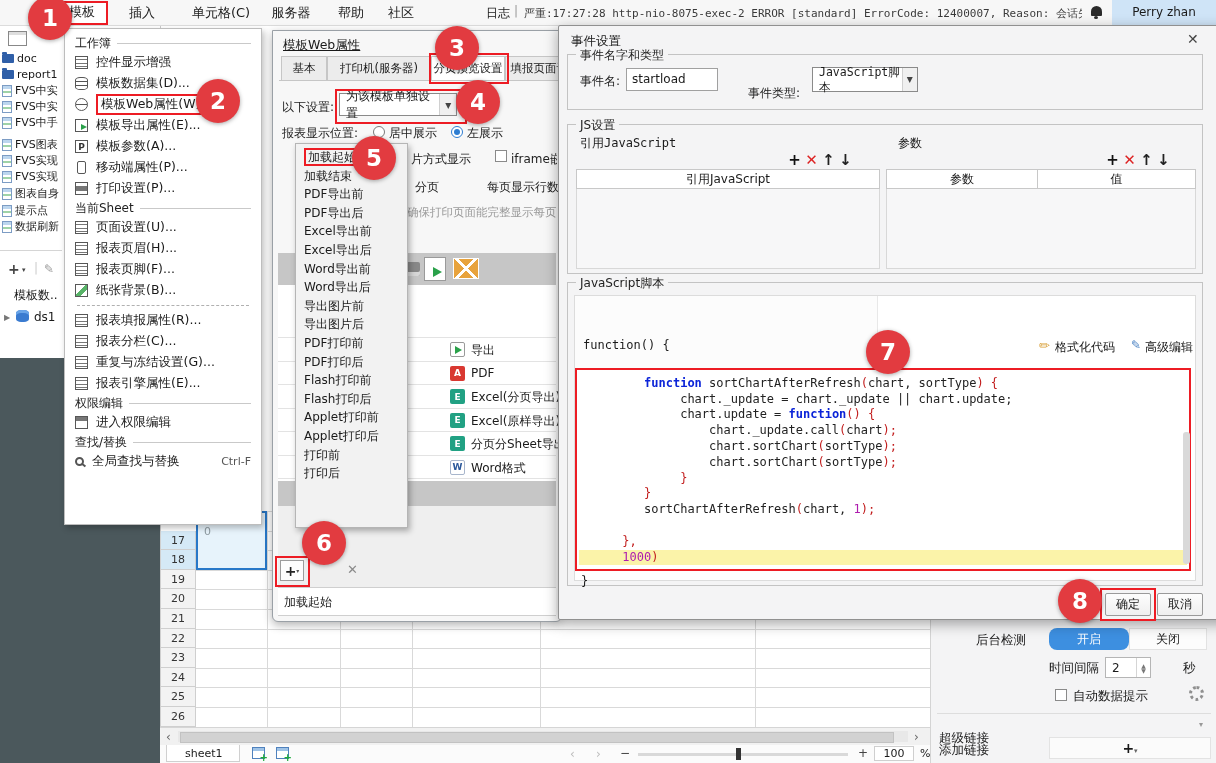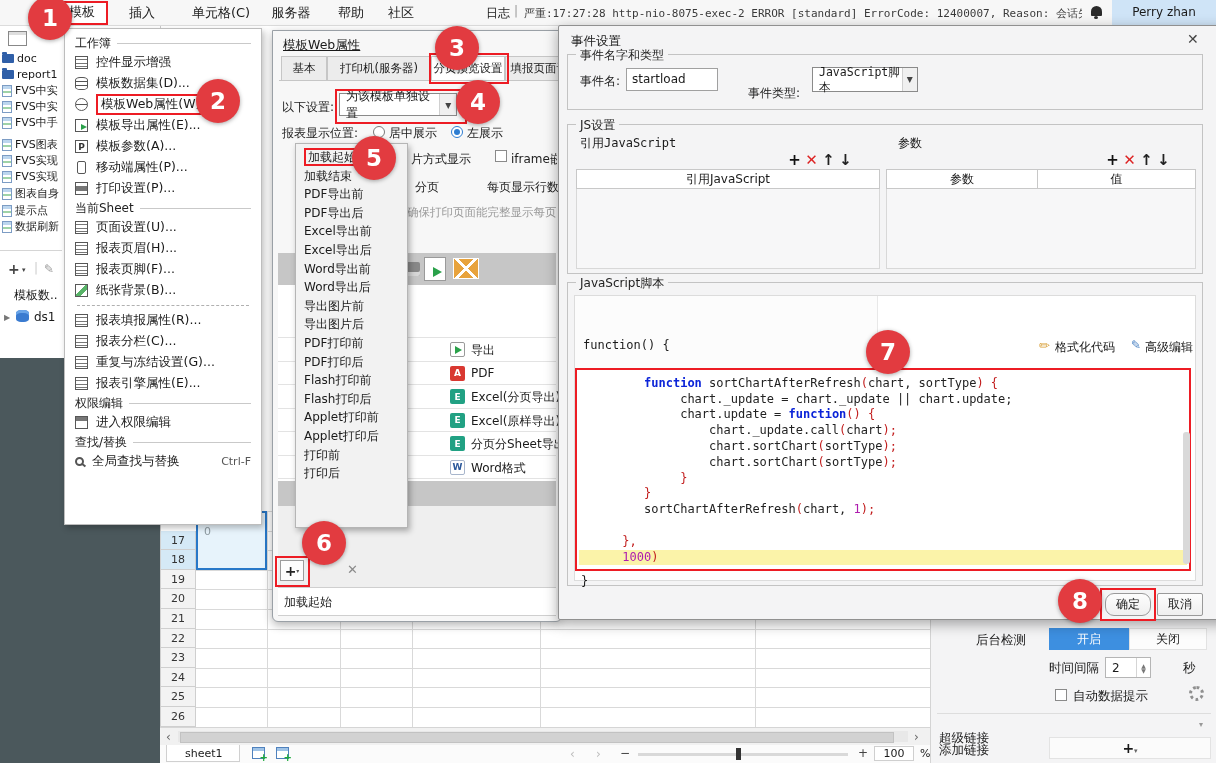--- a/index.html
+++ b/index.html
@@ -112,21 +112,21 @@
   .code-line.hl{background:#fbf3a9;}
   .tok-k{color:#0b24d8;font-weight:bold;}
   .tok-p{color:#c21d1d;}
   .tok-n{color:#ae1bae;}
   .tok-t{color:#222;}
   .linkico-brush{display:inline-block;color:#d9a23c;font-size:13px;transform:rotate(0deg);}
   .linkico-edit{display:inline-block;color:#4a82c3;font-size:12px;}
   
   #right-panel{left:930px;top:615px;width:286px;height:148px;background:#f4f4f5;border-left:1px solid #d4d4d4;
     border-top:1px solid #d4d4d4;box-sizing:border-box;z-index:6;}
-  .toggle-on{background:#3d8fe0;color:#fff;display:flex;align-items:center;justify-content:center;}
+  .toggle-on{background:#3d8fe0;color:#fff;display:flex;align-items:center;justify-content:center;border-radius:8px;}
   .toggle-off{background:#fcfcfc;border:1px solid #e2e2e2;box-sizing:border-box;display:flex;align-items:center;justify-content:center;}
   .spin{position:absolute;background:#fff;border:1px solid #b5b5b5;box-sizing:border-box;font-size:12px;}
   .spin .arrows{position:absolute;right:0;top:0;bottom:0;width:13px;border-left:1px solid #d5d5d5;
     display:flex;flex-direction:column;align-items:center;justify-content:center;font-size:6px;color:#777;line-height:5px;}
   .gear{position:absolute;width:15px;height:15px;border:3px dotted #8f8f8f;border-radius:50%;box-sizing:border-box;}
   
   #hscroll{left:160px;top:727px;width:770px;height:18px;background:#f1f1f1;border-top:1px solid #d5d5d5;box-sizing:border-box;z-index:2;}
   #sheetbar{left:160px;top:745px;width:770px;height:18px;background:#fbfbfb;z-index:2;}
   .sb-arrow{position:absolute;font-size:12px;color:#666;cursor:default;}
   #sheet-tab{position:absolute;left:6px;top:0;width:74px;height:17px;background:#fff;border:1px solid #d0d0d0;border-top:none;
@@ -552,21 +552,21 @@
               <div class="code-line"> </div>
               <div class="code-line">      <span class="tok-p">},</span></div>
               <div class="code-line hl">      <span class="tok-n">1000</span><span class="tok-p">)</span></div>
             </div>
           <div class="abs" style="left:606px;top:62px;width:7px;height:132px;background:#d9d9d9;border-radius:3px;"></div>
         </div>
         <span class="abs mono" style="left:6px;top:278px;font-size:12px;">}</span>
       </div>
     </div>
 
-    <div class="btn" style="left:546px;top:567px;width:44px;height:21px;border-radius:9px;">确定</div>
+    <div class="btn" style="left:546px;top:567px;width:44px;height:21px;">确定</div>
     <div class="abs redbox" style="left:541px;top:562px;width:52px;height:29px;"></div>
     <div class="btn" style="left:598px;top:567px;width:44px;height:21px;">取消</div>
   </div>
 
   <div id="badges">
       <div class="badge" style="left: 28px; top: -4px;">1</div>
       <div class="badge" style="left: 196px; top: 79px;">2</div>
       <div class="badge" style="left: 435px; top: 26px;">3</div>
       <div class="badge" style="left: 456px; top: 80px;">4</div>
       <div class="badge" style="left: 352px; top: 136px;">5</div>

